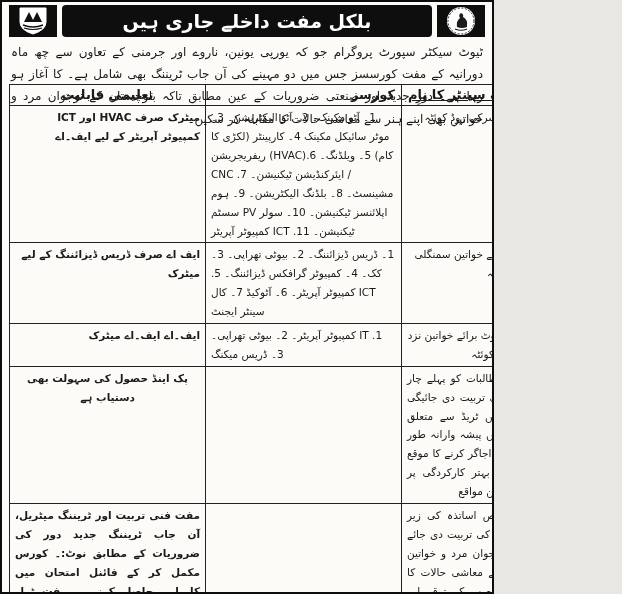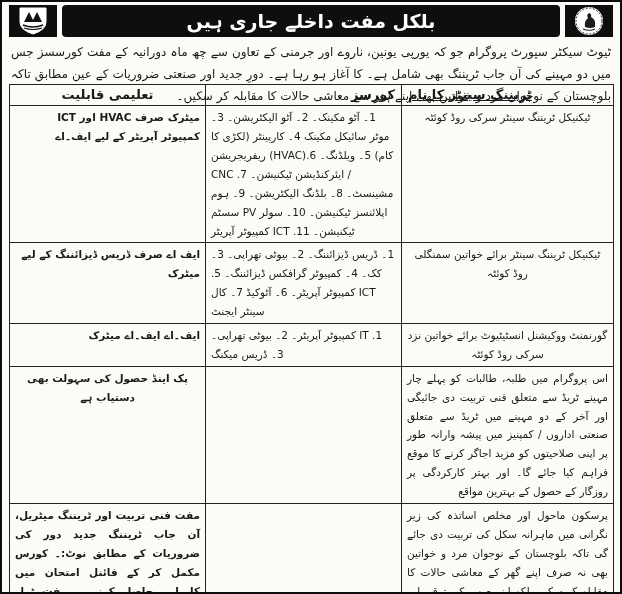--- a/index.html
+++ b/index.html
@@ -1,20 +1,20 @@
 <!DOCTYPE html>
 <html lang="ur"><head>
 <meta charset="utf-8">
 <style>
   * { box-sizing: border-box; margin: 0; padding: 0; }
   html,body { width:622px; height:594px; background:#e9e7e2; }
   body { font-family:"DejaVu Sans", sans-serif; color:#1a1a1a; }
 
   .ad-frame {
-    width:622px; height:594px; background:#fcfbf7;
+    width:494px; height:594px; background:#fcfbf7;
     border:2px solid #0d0d0d; padding:3px 7px 2px 7px;
     display:flex; flex-direction:column; overflow:hidden;
   }
 
   
   .header { display:flex; align-items:stretch; gap:5px; height:37px; margin-bottom:3px; }
   .logo-box { width:48px; background:#0e0e0e; display:flex; align-items:center; justify-content:center; flex:0 0 auto; }
   .logo-box svg { display:block; }
   .title-bar {
     flex:1 1 auto; background:#0e0e0e; color:#ffffff; border-radius:4px;

